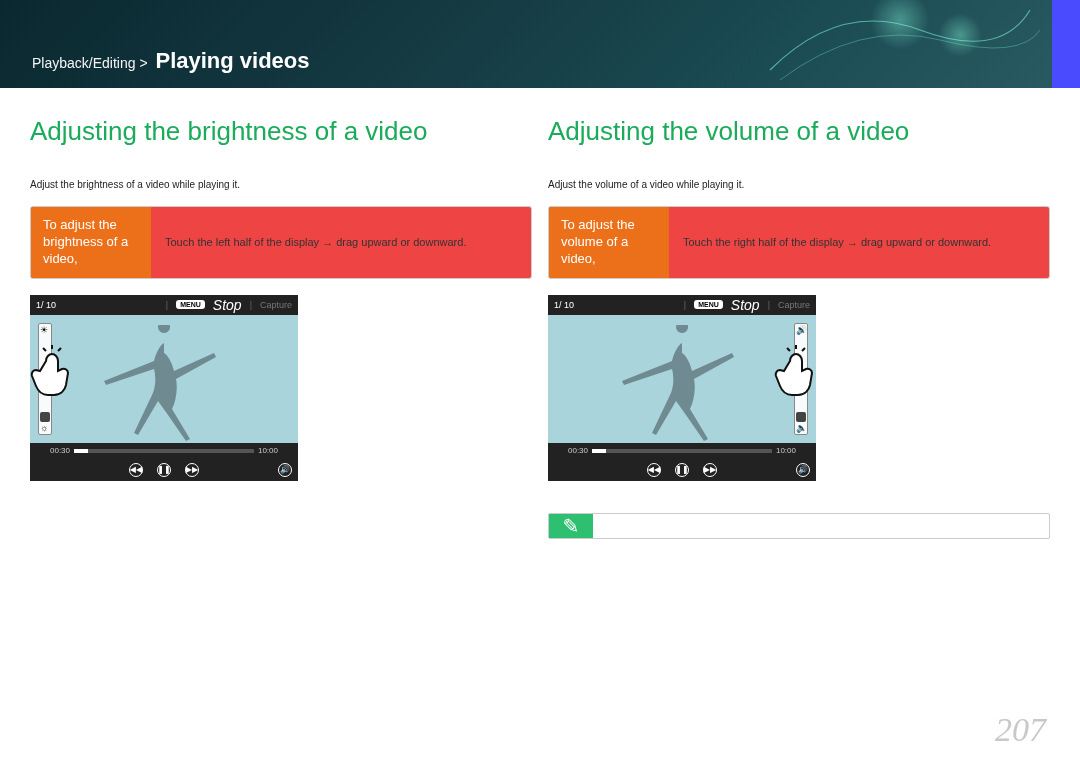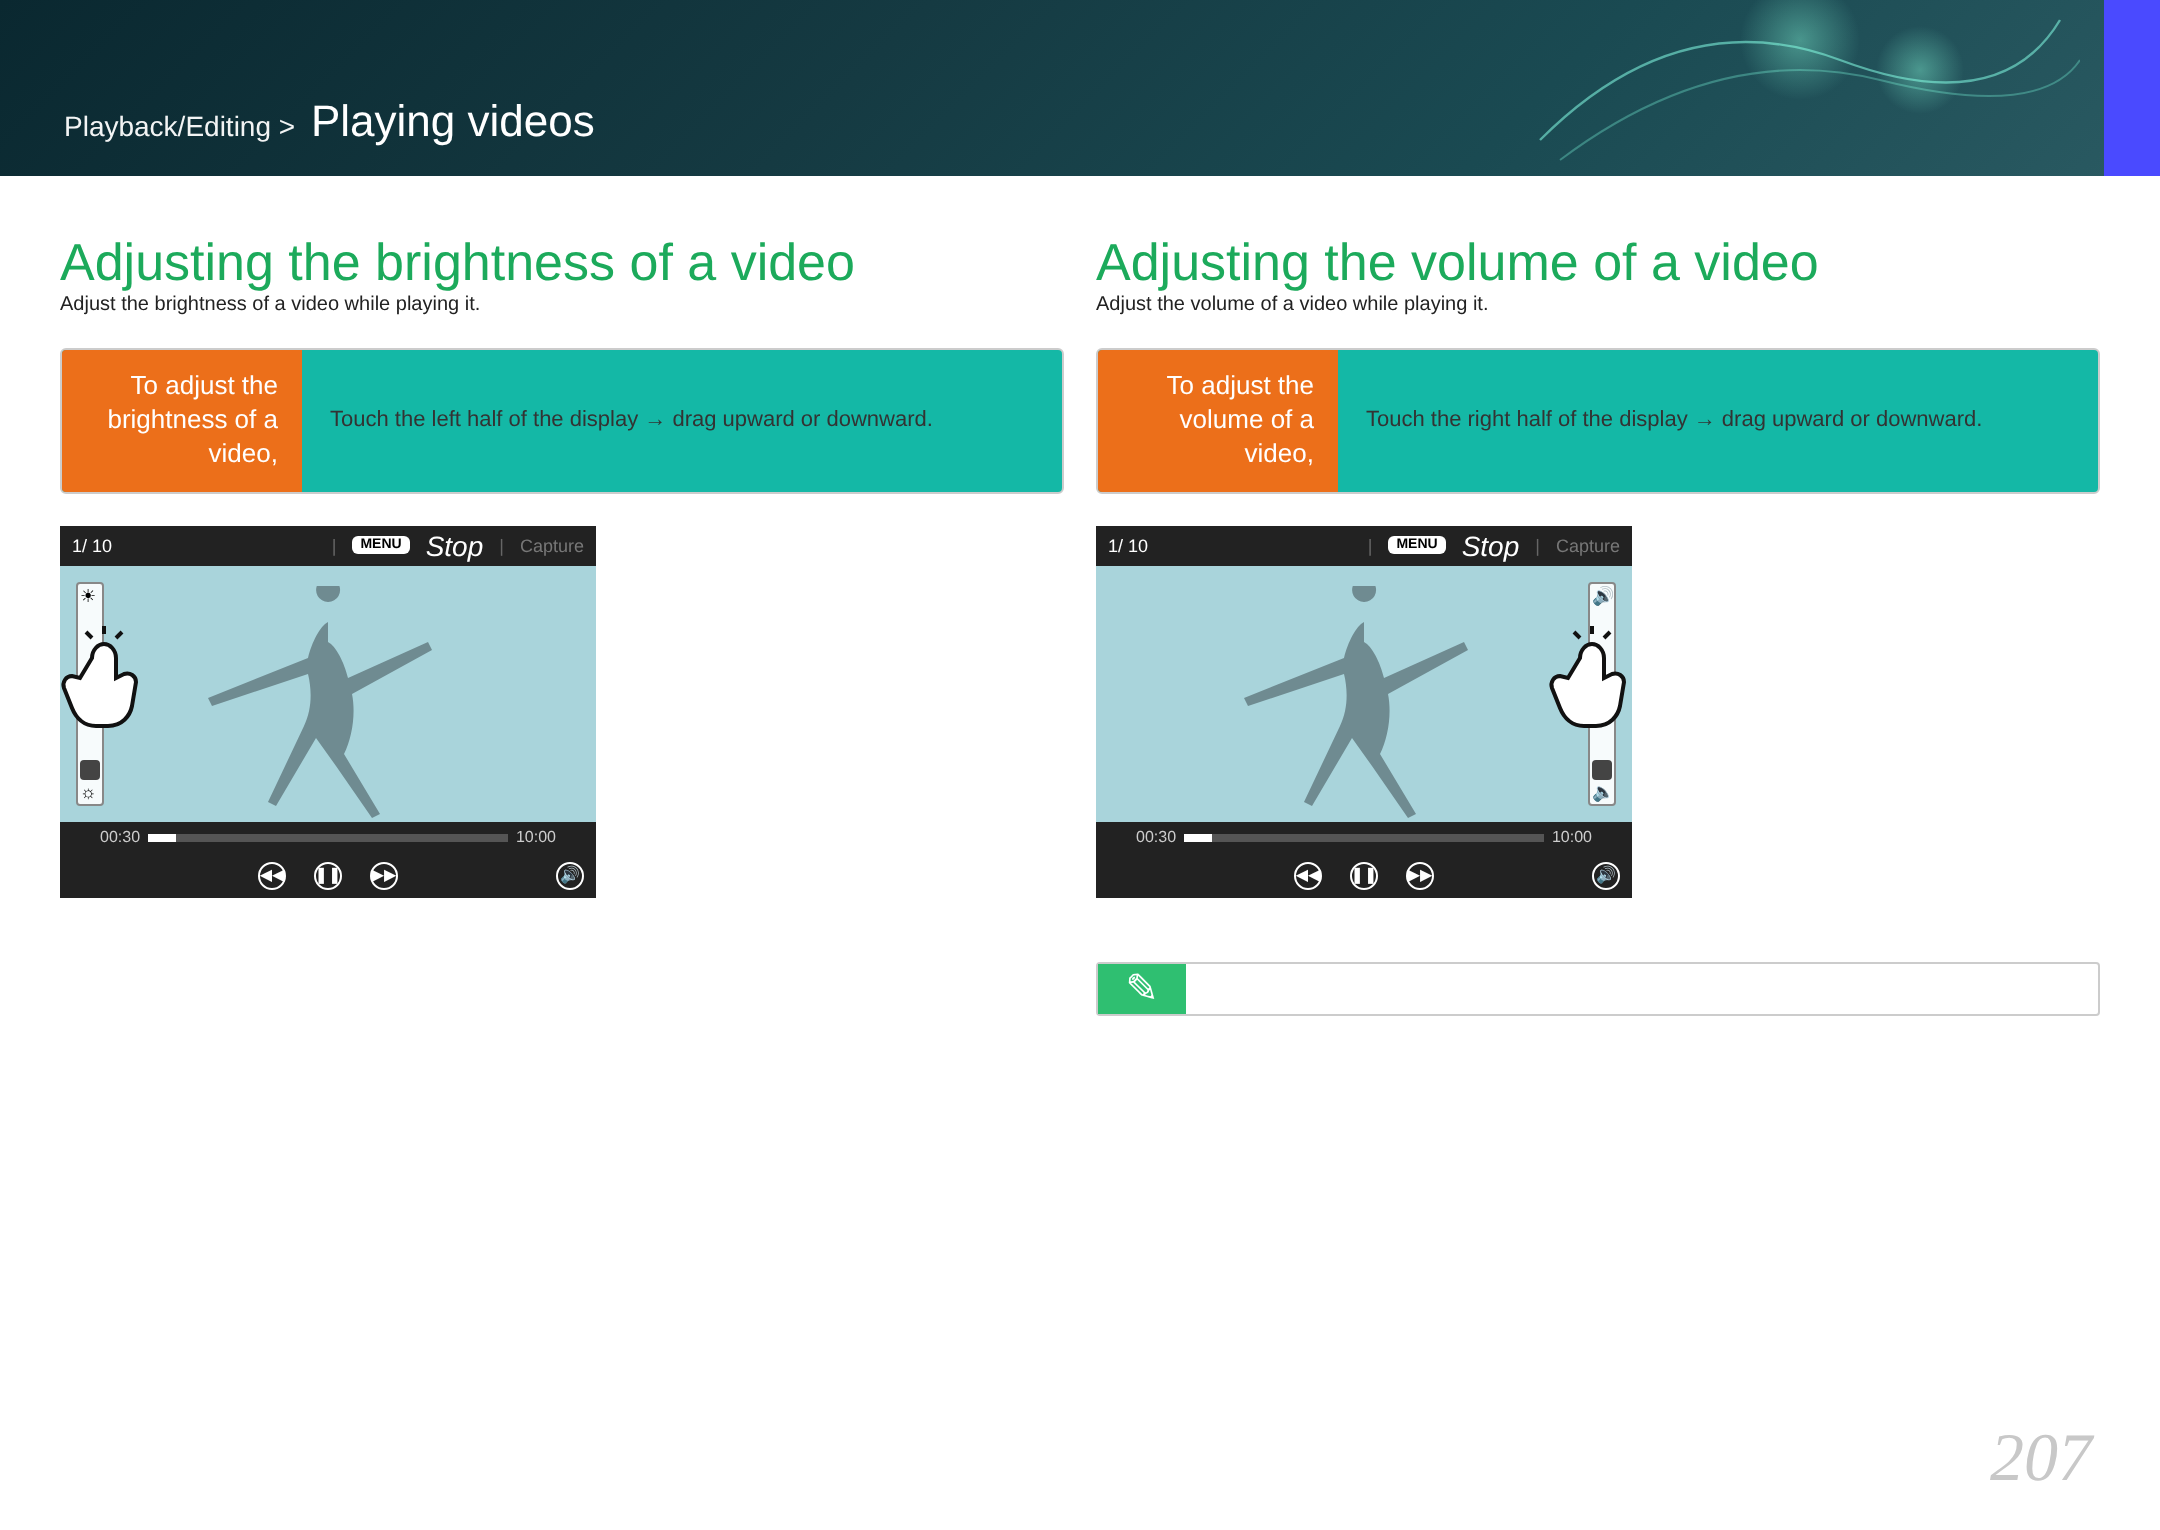--- a/index.html
+++ b/index.html
@@ -30,46 +30,45 @@
     background: #4a4aff;
   }
   .breadcrumb {
     position: absolute;
     left: 32px;
     bottom: 14px;
     color: #fff;
     font-size: 14px;
   }
   .breadcrumb .crumb-section { font-size: 14px; opacity: .95; }
-  .breadcrumb .crumb-title { font-size: 22px; margin-left: 4px; font-weight: 400;}
+  .breadcrumb .crumb-title { font-size: 22px; margin-left: 4px; font-weight: 700;}
   .content {
     display: flex;
     gap: 16px;
     padding: 28px 30px 0 30px;
   }
   .col { flex: 1; }
   h2.section-heading {
     color: #1caa5b;
     font-weight: 400;
     font-size: 26px;
-    margin-bottom: 0;
+    margin-bottom: 32px;
   }
   p.section-intro {
     font-size: 10px;
     color: #222;
     margin-bottom: 16px;
   }
   .instruction-box {
     display: flex;
     border: 1px solid #ccc;
     border-radius: 3px;
-    background: #14b8a6;
+    background: #ef4444;
     overflow: hidden;
     margin-bottom: 14px;
-    text-align: right;
   }
   .instruction-label {
     background: #ec6f1a;
     color: #fff;
     font-size: 13px;
     padding: 10px 12px;
     width: 120px;
     display: flex;
     align-items: center;
     line-height: 1.3;

